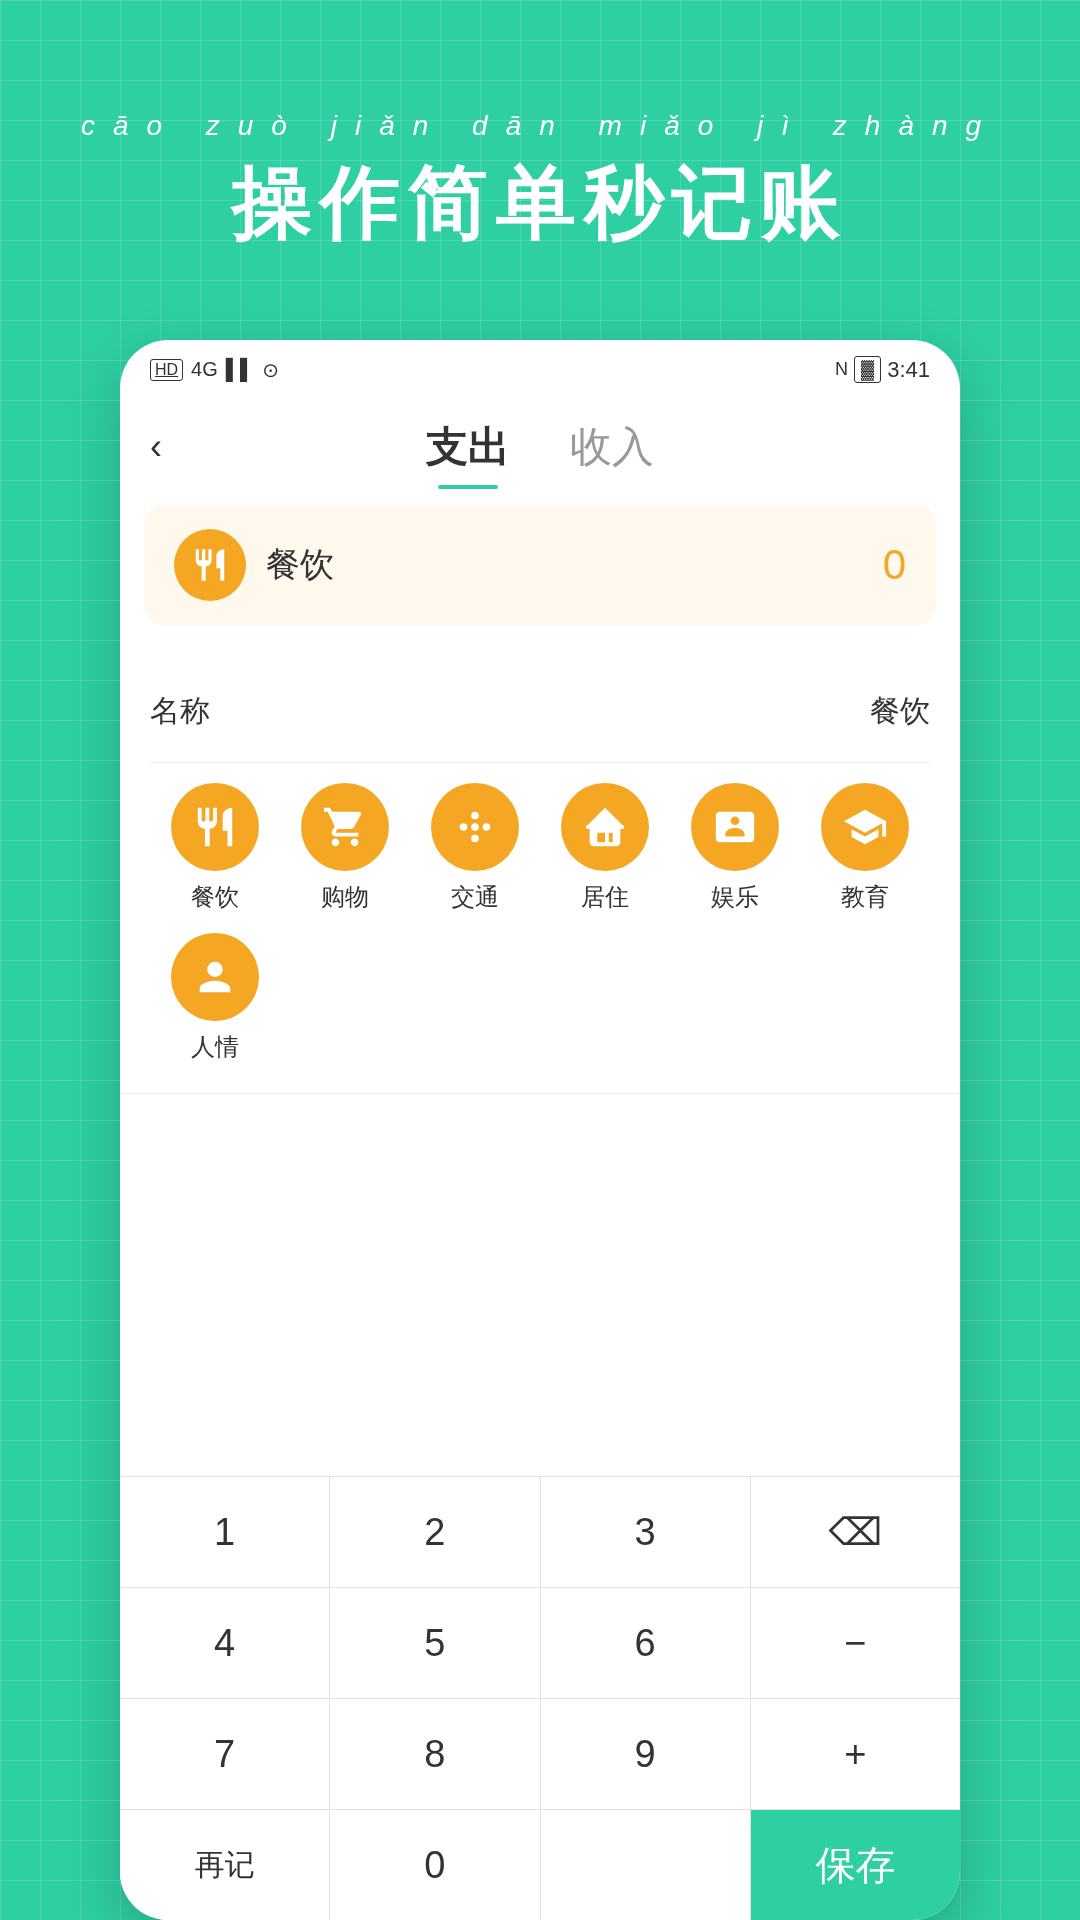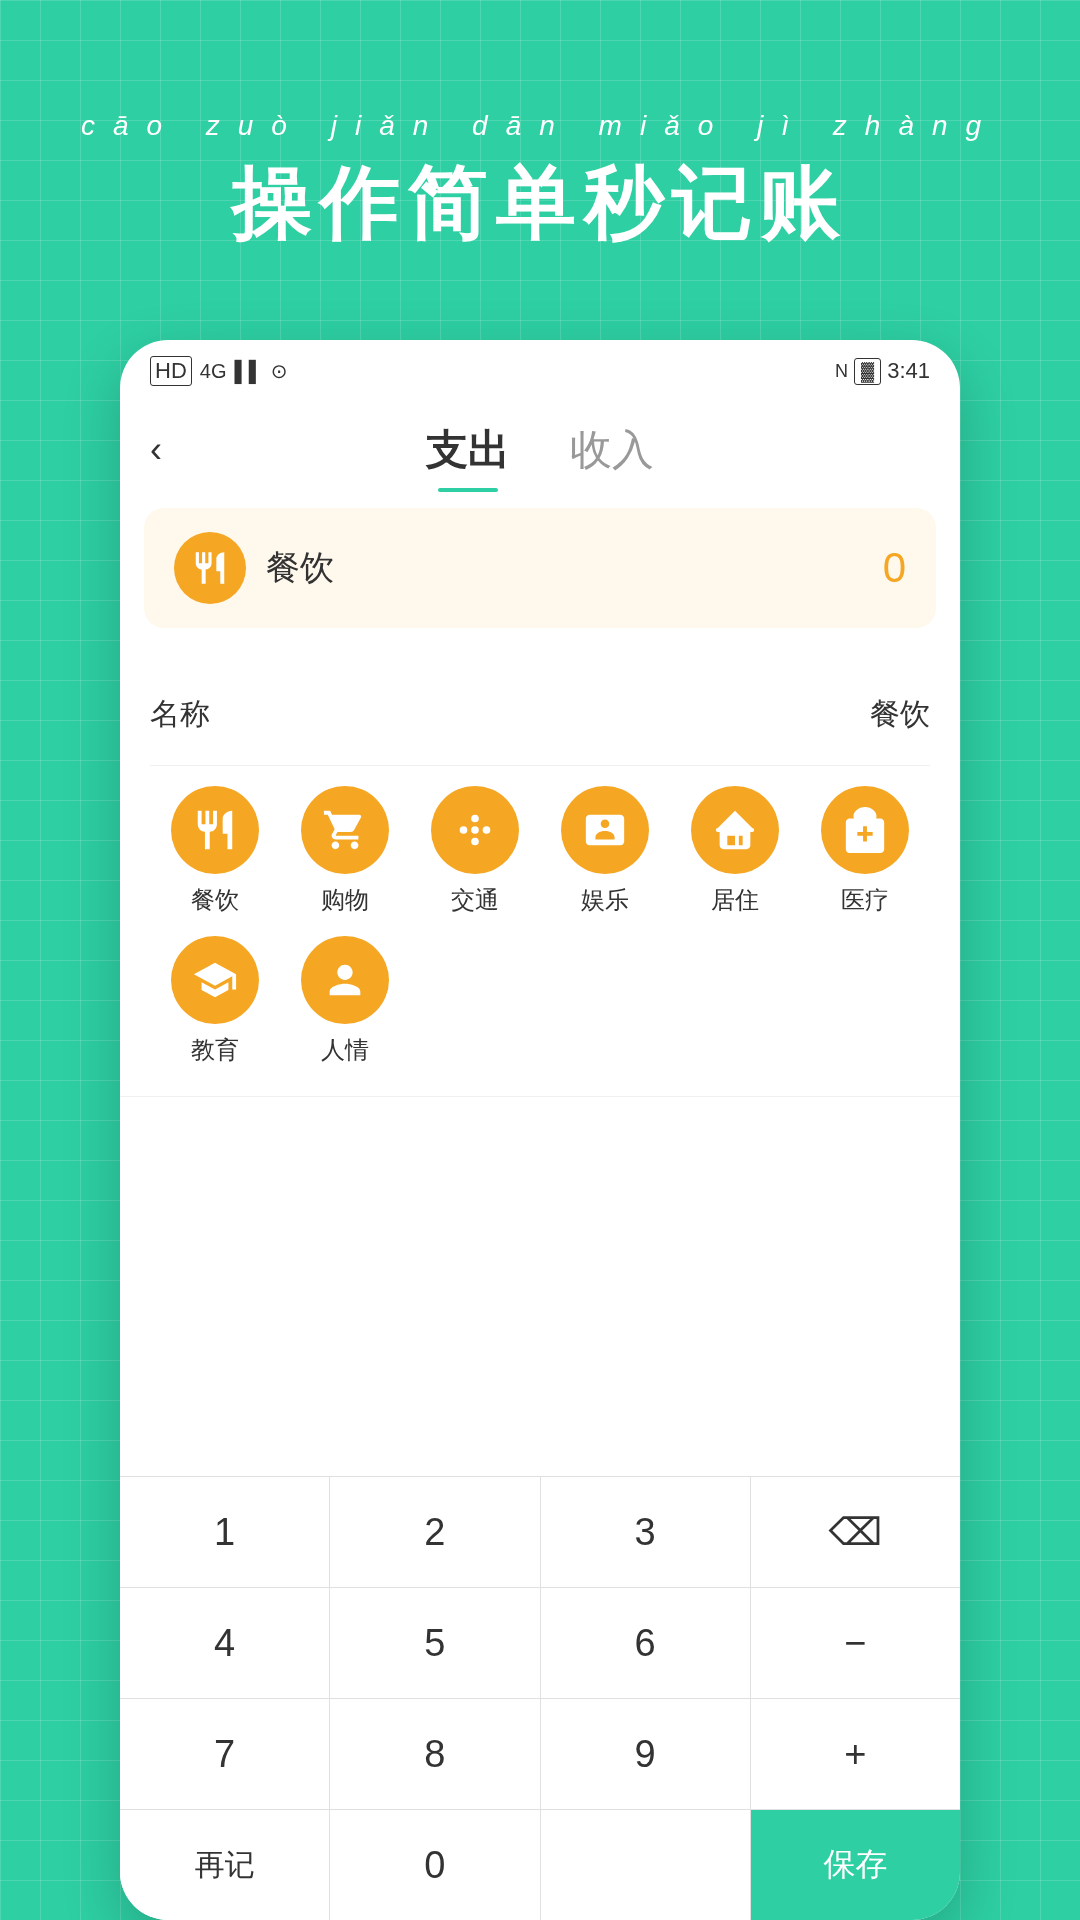--- a/index.html
+++ b/index.html
@@ -252,40 +252,40 @@
     .numpad-key:last-child {
       border-right: none;
     }
     .numpad-key.action-btn {
       background: white;
       color: #333;
     }
     .numpad-key.save-btn {
       background: #2ECFA3;
       color: white;
-      font-size: 32px;
+      font-size: 40px;
     }
     .numpad-key.re-record-btn {
       color: #333;
       font-size: 30px;
     }
   </style>
 </head>
 <body>
 
 <div class="header-section">
   <div class="pinyin-row">cāo  zuò  jiǎn  dān  miǎo  jì  zhàng</div>
   <div class="chinese-title">操作简单秒记账</div>
 </div>
 
 <div class="phone-mockup">
 
   <div class="status-bar">
     <div class="status-left">
-      <span style="font-size:22px;border:1px solid #333;padding:1px 4px;border-radius:3px;">HD</span>
+      <span style="font-size:16px;border:1px solid #333;padding:1px 4px;border-radius:3px;text-decoration:underline;">HD</span>
       <span>4G</span>
       <span>▌▌</span>
       <span>⊙</span>
     </div>
     <div class="status-right">
       <span style="font-size:18px;">N</span>
       <span style="font-size:18px;border:1px solid #333;padding:2px 6px;border-radius:3px;">▓</span>
       <span>3:41</span>
     </div>
   </div>
@@ -344,43 +344,35 @@
             <circle cx="6" cy="12" r="2"></circle>
             <circle cx="18" cy="12" r="2"></circle>
           </svg>
       </div>
       <span class="category-label">交通</span>
     </div>
 
     <div class="category-item">
       <div class="category-circle">
         <svg viewBox="0 0 24 24">
+            <path d="M3 13h1v7c0 1.1.9 2 2 2h12c1.1 0 2-.9 2-2v-7h1a1 1 0 000-2L12 2 3 11a1 1 0 000 2zm5 7v-5h4v5H8zm6 0v-5h2v5h-2z"></path>
+          </svg>
+      </div>
+      <span class="category-label">居住</span>
+    </div>
+
+    <div class="category-item">
+      <div class="category-circle">
+        <svg viewBox="0 0 24 24">
             <path d="M20 4H4c-1.1 0-2 .9-2 2v12c0 1.1.9 2 2 2h16c1.1 0 2-.9 2-2V6c0-1.1-.9-2-2-2zm-8 2.5c1.24 0 2.25 1.01 2.25 2.25S13.24 11 12 11s-2.25-1.01-2.25-2.25S10.76 6.5 12 6.5zM17 17H7v-1.08C7 13.81 9.24 12.5 12 12.5s5 1.31 5 3.42V17z"></path>
           </svg>
       </div>
       <span class="category-label">娱乐</span>
     </div>
 
-    <div class="category-item">
-      <div class="category-circle">
-        <svg viewBox="0 0 24 24">
-            <path d="M3 13h1v7c0 1.1.9 2 2 2h12c1.1 0 2-.9 2-2v-7h1a1 1 0 000-2L12 2 3 11a1 1 0 000 2zm5 7v-5h4v5H8zm6 0v-5h2v5h-2z"></path>
-          </svg>
-      </div>
-      <span class="category-label">居住</span>
-    </div>
-
-    <div class="category-item">
-      <div class="category-circle">
-        <svg viewBox="0 0 24 24">
-            <path d="M20 6h-2.18c.07-.44.18-.88.18-1.36C18 2.53 15.47 0 12 0S6 2.53 6 4.64c0 .48.11.92.18 1.36H4c-1.1 0-2 .9-2 2v14c0 1.1.9 2 2 2h16c1.1 0 2-.9 2-2V8c0-1.1-.9-2-2-2zM13 15v3h-2v-3H8v-2h3v-3h2v3h3v2h-3z"></path>
-          </svg>
-      </div>
-      <span class="category-label">医疗</span>
-    </div>
 
     <div class="category-item">
       <div class="category-circle">
         <svg viewBox="0 0 24 24">
             <path d="M5 13.18v4L12 21l7-3.82v-4L12 17l-7-3.82zM12 3L1 9l11 6 9-4.91V17h2V9L12 3z"></path>
           </svg>
       </div>
       <span class="category-label">教育</span>
     </div>
 

